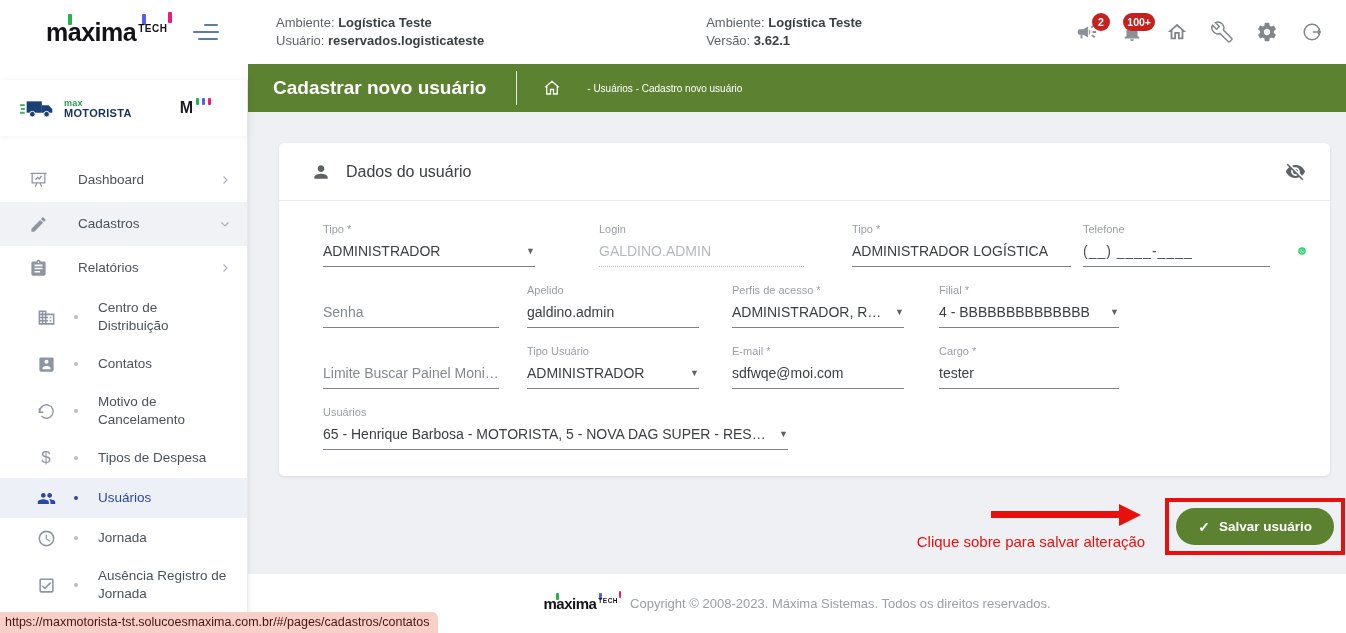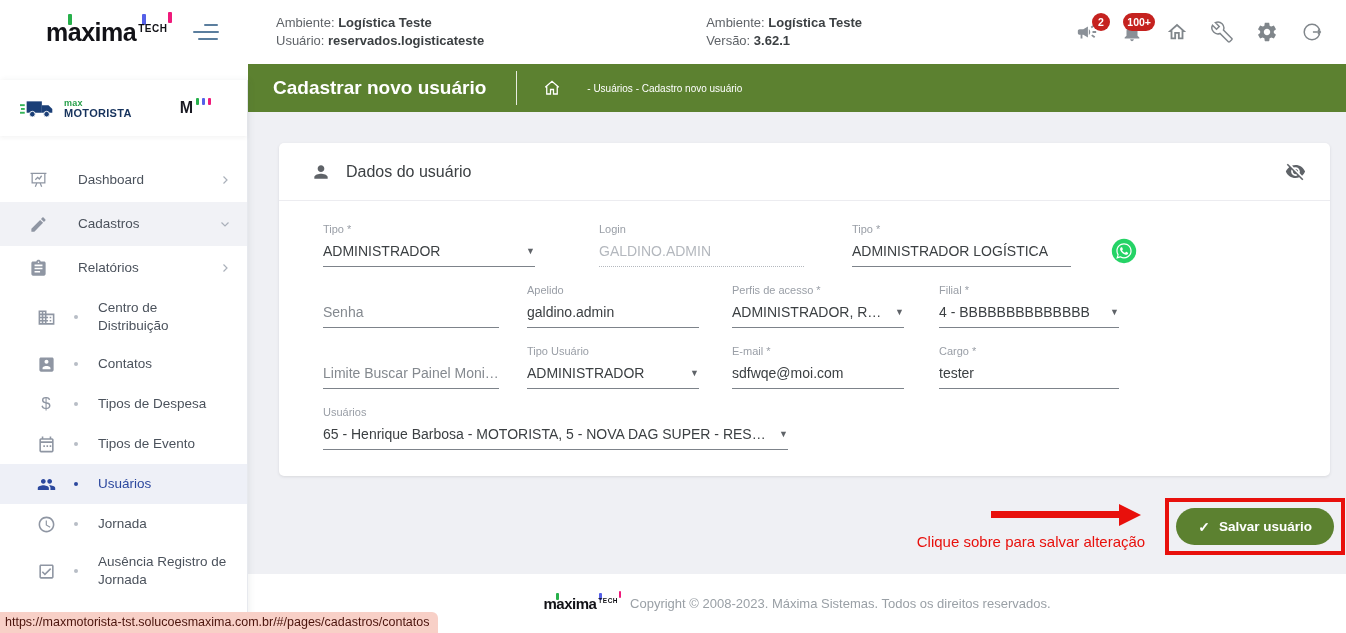--- a/index.html
+++ b/index.html
@@ -261,33 +261,33 @@
     </div>
     <div class="sb-item sub">
       <span class="ic">
           <svg viewBox="0 0 24 24" fill="#8f96a3">
             <path d="M19 3H5c-1.1 0-2 .9-2 2v14c0 1.1.9 2 2 2h14c1.1 0 2-.9 2-2V5c0-1.1-.9-2-2-2zm-7 3c1.38 0 2.5 1.12 2.5 2.5S13.38 11 12 11 9.5 9.88 9.5 8.5 10.62 6 12 6zm5 12H7v-1.5c0-1.67 3.33-2.5 5-2.5s5 .83 5 2.5V18z"></path>
           </svg>
         </span>
       <span class="dot"></span>
       <span class="lbl">Contatos</span>
     </div>
+    <div class="sb-item sub two">
+      <span class="ic">
+          <svg viewBox="0 0 24 24" fill="none" stroke="#8f96a3" stroke-width="1.8">
+            <path d="M3 8v5h5M3.5 12a8.5 8.5 0 1 1 2 5.5"></path>
+          </svg>
+        </span>
+      <span class="dot"></span>
+      <span class="lbl">Motivo de Cancelamento</span>
+    </div>
     <div class="sb-item sub">
       <span class="ic dollar">$</span>
       <span class="dot"></span>
       <span class="lbl">Tipos de Despesa</span>
-    </div>
-    <div class="sb-item sub">
-      <span class="ic">
-          <svg viewBox="0 0 24 24" fill="#8f96a3">
-            <path d="M19 4h-1V2h-2v2H8V2H6v2H5c-1.11 0-2 .9-2 2v14c0 1.1.89 2 2 2h14c1.1 0 2-.9 2-2V6c0-1.1-.9-2-2-2zm0 16H5V10h14v10zM5 8V6h14v2H5zm3 5h2v2H8v-2zm4 0h2v2h-2v-2zm4 0h2v2h-2v-2z"></path>
-          </svg>
-        </span>
-      <span class="dot"></span>
-      <span class="lbl">Tipos de Evento</span>
     </div>
     <div class="sb-item sub active">
       <span class="ic">
           <svg viewBox="0 0 24 24" fill="#2c489e">
             <path d="M16 11c1.66 0 2.99-1.34 2.99-3S17.66 5 16 5c-1.66 0-3 1.34-3 3s1.34 3 3 3zm-8 0c1.66 0 2.99-1.34 2.99-3S9.66 5 8 5C6.34 5 5 6.34 5 8s1.34 3 3 3zm0 2c-2.33 0-7 1.17-7 3.5V19h14v-2.5c0-2.33-4.67-3.5-7-3.5zm8 0c-.29 0-.62.02-.97.05 1.16.84 1.97 1.97 1.97 3.45V19h6v-2.5c0-2.33-4.67-3.5-7-3.5z"></path>
           </svg>
         </span>
       <span class="dot"></span>
       <span class="lbl">Usuários</span>
     </div>
@@ -352,20 +352,26 @@
             <div class="fvalue">
                 <span class="vtext">GALDINO.ADMIN</span>
               </div>
           </div>
           <div class="field w-nome">
             <div class="flabel">Tipo *</div>
             <div class="fvalue">
                 <span class="vtext">ADMINISTRADOR LOGÍSTICA</span>
               </div>
           </div>
+          <div class="field w-tel tel">
+            <div class="flabel">Telefone</div>
+            <div class="fvalue">
+                <span class="vtext">(__) ____-____</span>
+              </div>
+          </div>
           <svg class="wapp" viewBox="0 0 32 32">
             <circle cx="16" cy="16" r="15" fill="#25d366"></circle>
             <path fill="#fff" d="M16 6.5c-5.2 0-9.4 4.2-9.4 9.4 0 1.8.5 3.4 1.4 4.9L6.5 25.5l4.9-1.4c1.4.8 3 1.2 4.6 1.2 5.2 0 9.4-4.2 9.4-9.4S21.2 6.5 16 6.5zm0 17.2c-1.5 0-2.9-.4-4.1-1.1l-.3-.2-2.9.8.8-2.8-.2-.3c-.8-1.2-1.2-2.7-1.2-4.2 0-4.3 3.5-7.8 7.9-7.8s7.9 3.5 7.9 7.8-3.6 7.8-7.9 7.8zm4.3-5.9c-.2-.1-1.4-.7-1.6-.8-.2-.1-.4-.1-.5.1-.2.2-.6.8-.7.9-.1.1-.3.2-.5.1s-1-.4-1.9-1.2c-.7-.6-1.2-1.4-1.3-1.6-.1-.2 0-.4.1-.5l.4-.4c.1-.2.2-.3.2-.4.1-.2 0-.3 0-.4s-.5-1.3-.7-1.8c-.2-.5-.4-.4-.5-.4h-.5c-.2 0-.4.1-.7.3-.2.2-.9.8-.9 2s.9 2.4 1 2.5c.1.2 1.7 2.7 4.2 3.8.6.3 1.1.4 1.4.5.6.2 1.2.2 1.6.1.5-.1 1.4-.6 1.6-1.2.2-.6.2-1 .1-1.1 0-.2-.2-.2-.4-.3z"></path>
           </svg>
         </div>
 
         <div class="frow">
           <div class="field c1 ph">
             <div class="flabel"></div>
             <div class="fvalue">

